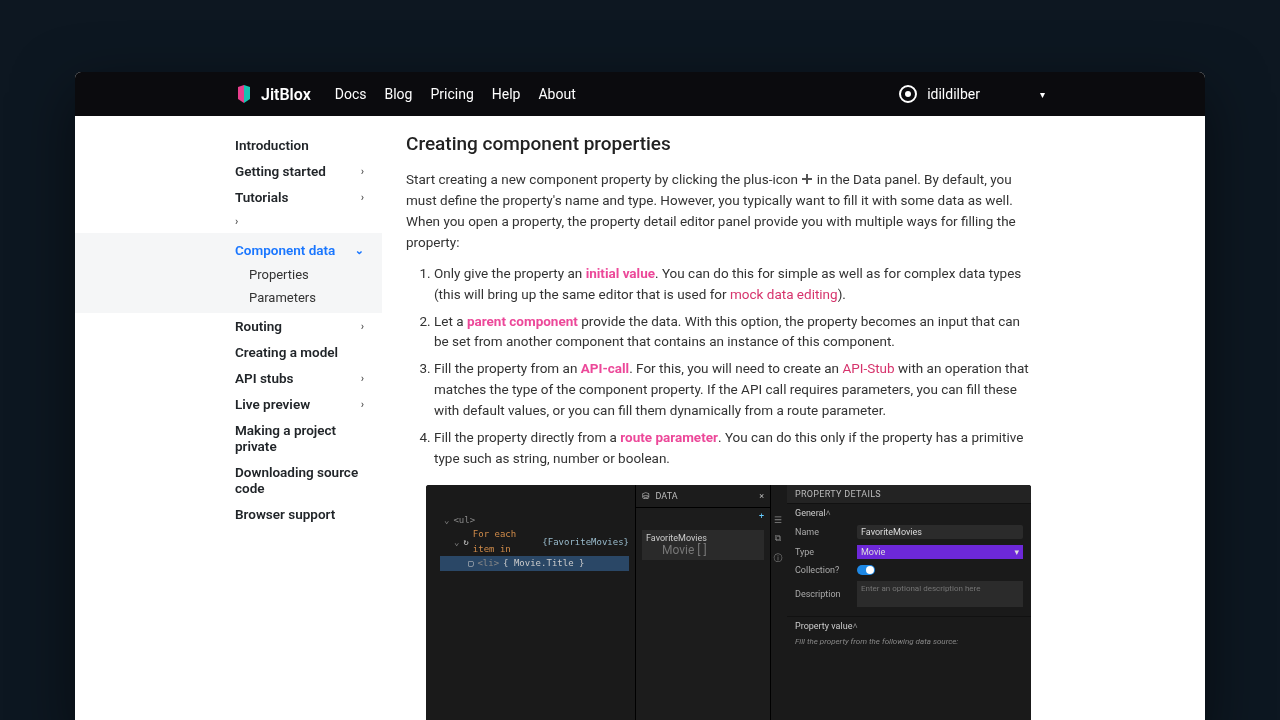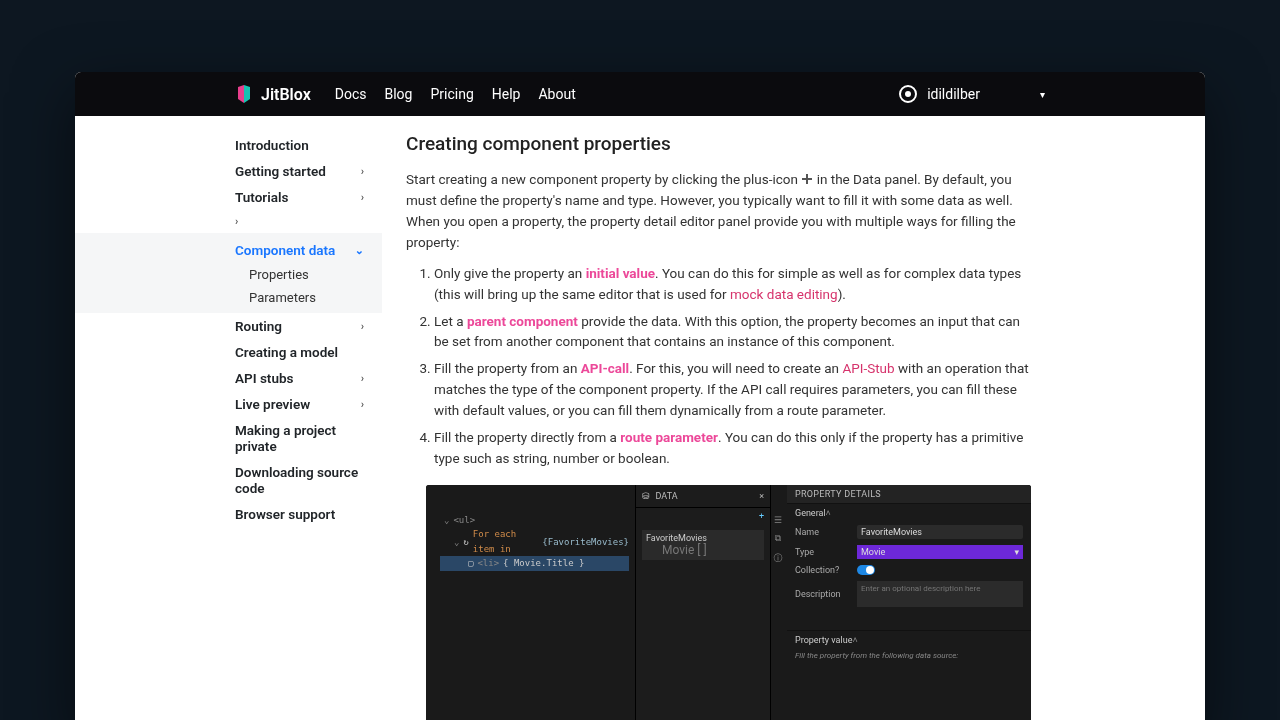--- a/index.html
+++ b/index.html
@@ -417,21 +417,21 @@
               </div>
             <div class="me-kv">
                 <span class="k">Collection?</span>
                 <span class="toggle"></span>
               </div>
             <div class="me-kv">
                 <span class="k">Description</span>
                 <textarea readonly="" placeholder="Enter an optional description here" style=""></textarea>
               </div>
 
-            <div class="me-section" style="margin-top:20px;">
+            <div class="me-section" style="margin-top:6px;">
                 <span>Property value</span>
                 <span class="chev">˄</span>
               </div>
             <div class="me-italic">Fill the property from the following data source:</div>
 
           </div>
         </div>
 
       </div>
     </div>

